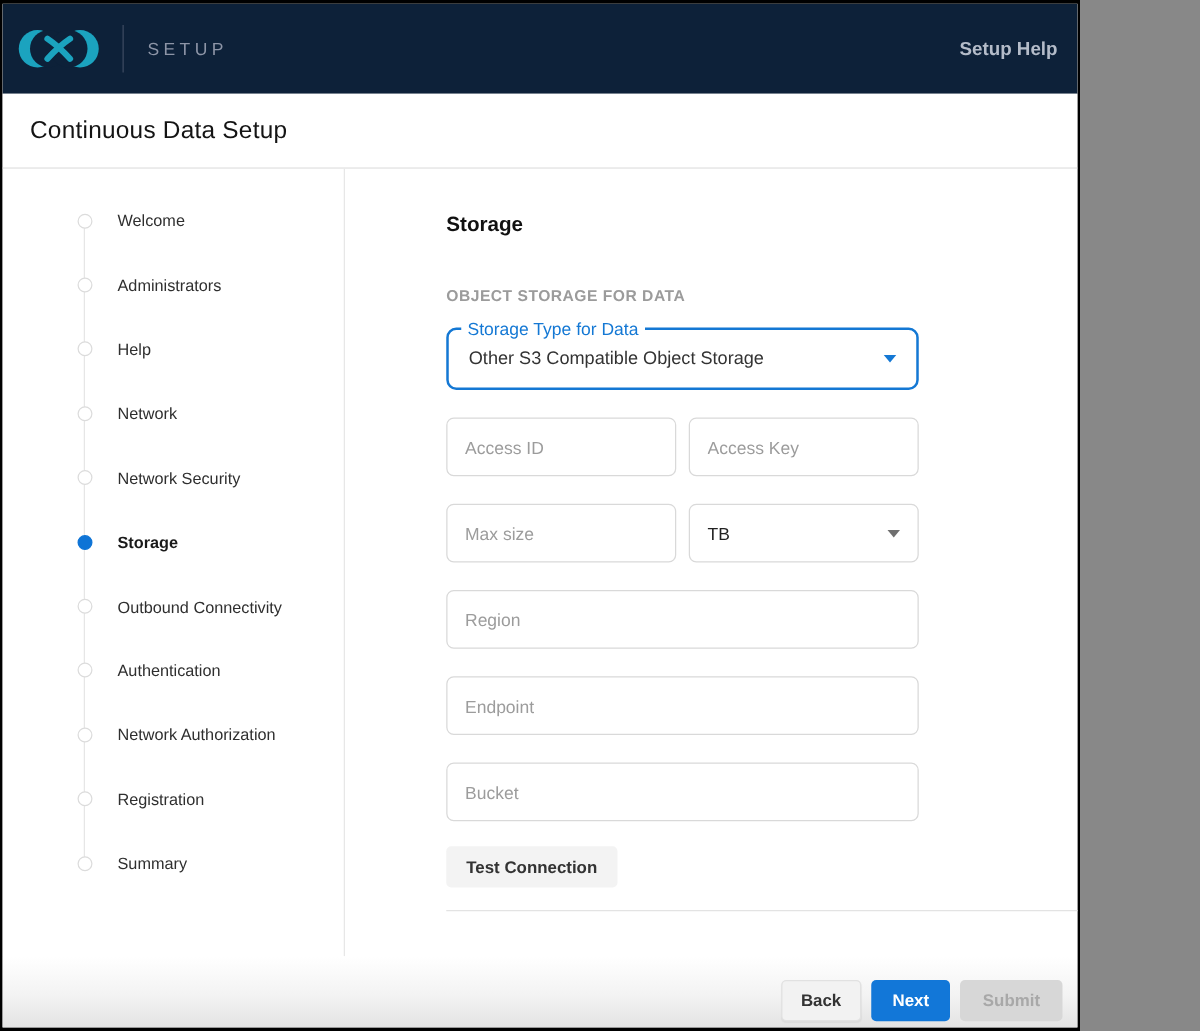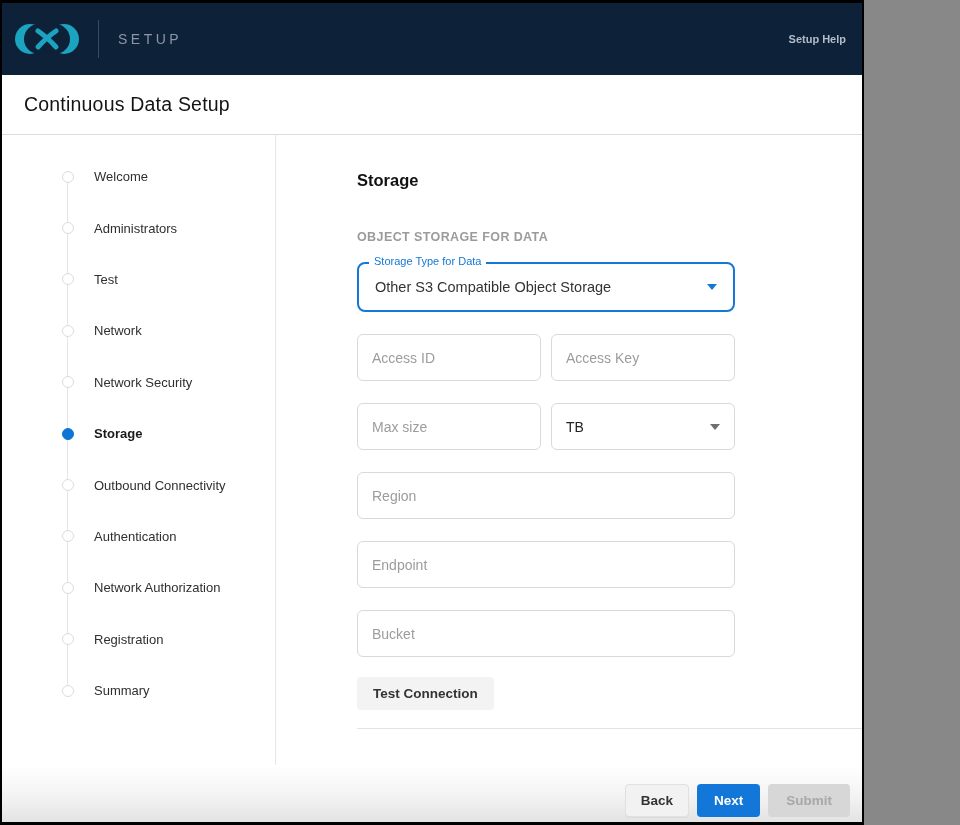--- a/index.html
+++ b/index.html
@@ -14,21 +14,21 @@
   }
 
   
   header.topnav {
     height:72px; background:#0d2139; flex-shrink:0;
     display:flex; align-items:center; padding:0 16px 0 12px;
   }
   .logo { width:66px; height:40px; flex-shrink:0; }
   .nav-divider { width:1px; height:38px; background:#3c4a60; margin-left:18px; }
   .brand { color:#8d95a7; letter-spacing:3.5px; font-size:14px; font-weight:500; margin-left:19px; }
-  .help-link { margin-left:auto; color:#b4bcc9; font-weight:700; font-size:11px; text-decoration:none; cursor:pointer; }
+  .help-link { margin-left:auto; color:#b4bcc9; font-weight:700; font-size:15px; text-decoration:none; cursor:pointer; }
 
   
   .titlebar { height:60px; border-bottom:1px solid #dcdcdc; display:flex; align-items:center; padding-left:22px; flex-shrink:0; background:#fff; }
   .titlebar h1 { font-size:19.5px; font-weight:400; color:#141414; letter-spacing:0.2px; }
 
   
   .content { flex:1; display:flex; min-height:0; background:#fff;gap:48px; }
 
   aside.stepper-pane { width:274px; border-right:1px solid #e7e7e7; flex-shrink:0; padding-top:16px; }
   ul.stepper { list-style:none; position:relative; }
@@ -51,21 +51,21 @@
   .select .value { font-size:14.5px; color:#333; }
   .caret { margin-left:auto; width:0; height:0; border-left:5px solid transparent; border-right:5px solid transparent; border-top:6px solid #1478d4; flex-shrink:0; }
   .caret.gray { border-top-color:#6f6f6f; }
 
   .select.outlined {
     margin-top:18px; width:378px; height:50px; position:relative;
     border:2px solid #1478d4; border-radius:8px; padding:0 16px;
   }
   .float-label {
     position:absolute; top:-9px; left:10px; background:#fff; padding:0 5px;
-    font-size:11px; color:#1478d4; white-space:nowrap;
+    font-size:14px; color:#1478d4; white-space:nowrap;
   }
 
   .row { display:flex; gap:10px; width:378px; margin-top:22px;justify-content:space-between; }
   input.field {
     height:47px; border:1px solid #d9d9d9; border-radius:6px;
     padding:0 14px; font-size:14px; font-family:inherit; color:#333; outline:none;
     background:#fff;
   }
   input.field::placeholder { color:#9c9c9c; opacity:1; }
   .half { flex:1; min-width:0; }
@@ -126,21 +126,21 @@
         <li>
           <span class="dot"></span>
           <span class="lbl">Welcome</span>
         </li>
         <li>
           <span class="dot"></span>
           <span class="lbl">Administrators</span>
         </li>
         <li>
           <span class="dot"></span>
-          <span class="lbl">Test</span>
+          <span class="lbl">Help</span>
         </li>
         <li>
           <span class="dot"></span>
           <span class="lbl">Network</span>
         </li>
         <li>
           <span class="dot"></span>
           <span class="lbl">Network Security</span>
         </li>
         <li class="active">

